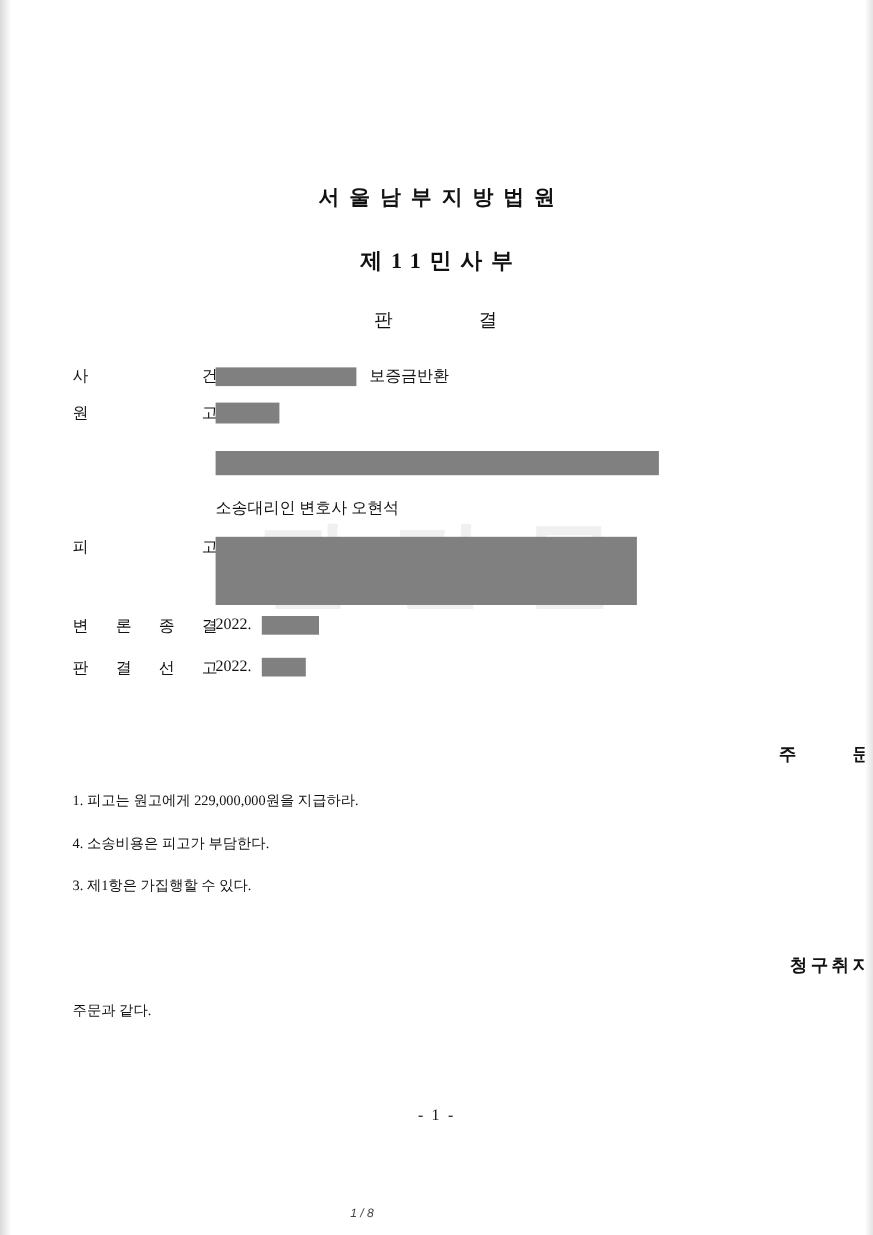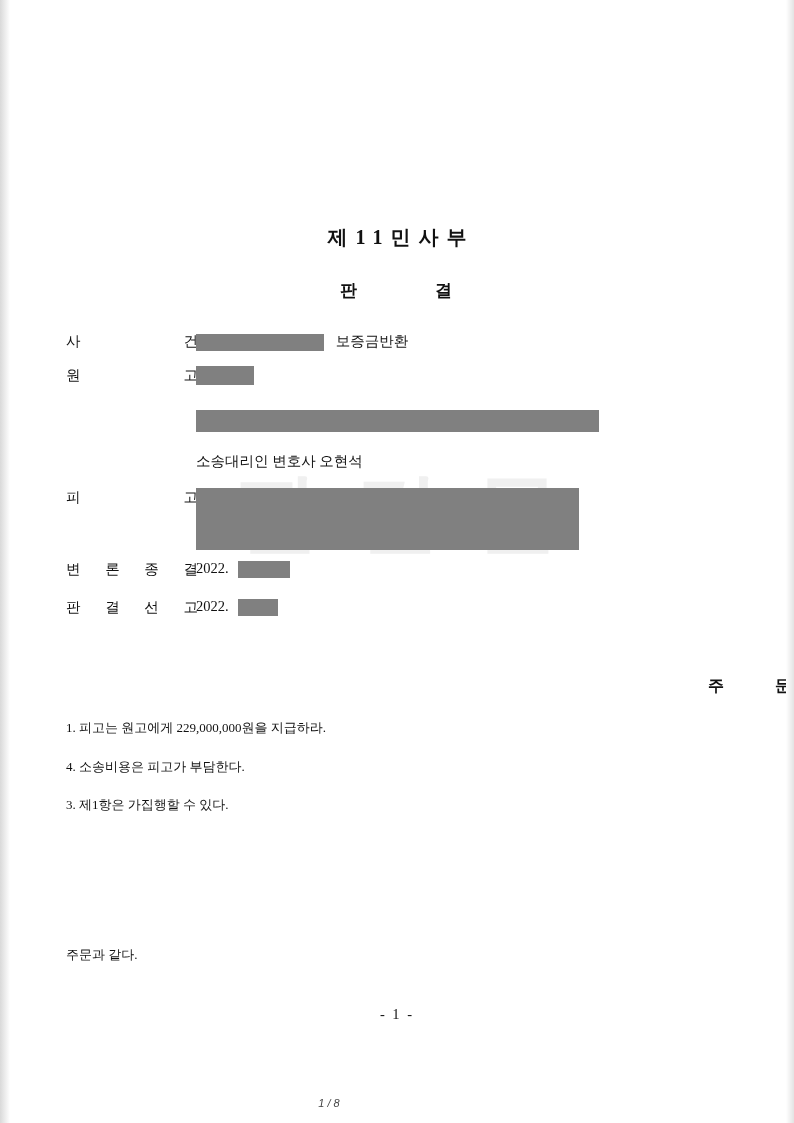--- a/index.html
+++ b/index.html
@@ -68,21 +68,21 @@
     letter-spacing: 8px;
     text-indent: 8px;
   }
   .judgment-title {
     position: absolute;
     top: 279px;
     left: 0;
     width: 794px;
     text-align: center;
     font-size: 17px;
-    font-weight: bold;
+    font-weight: normal;
     letter-spacing: 2px;
   }
   .judgment-title .sp {
     display: inline-block;
     width: 76px;
   }
 
   
   .watermark {
     position: absolute;
@@ -165,21 +165,21 @@
 
   .body-line {
     position: absolute;
     left: 66px;
     font-size: 13px;
     white-space: nowrap;
   }
   .order-1 { top: 719px; }
   .order-2 { top: 758px; }
   .order-3 { top: 796px; }
-  .claim-1 { top: 910px; margin-top: 36px; }
+  .claim-1 { top: 910px; }
 
   .page-number {
     position: absolute;
     top: 1006px;
     left: 0;
     width: 794px;
     text-align: center;
     font-size: 14.5px;
     letter-spacing: 2px;
   }
@@ -196,20 +196,21 @@
   }
 </style>
 </head>
 <body>
 
 <div class="page">
   <div class="doc">
 
     <div class="watermark">판결문</div>
 
+    <div class="court-title">서울남부지방법원</div>
     <div class="division-title">제11민사부</div>
 
     <div class="judgment-title">
       <span>판</span><span class="sp"></span><span>결</span>
     </div>
 
     <div class="info">
 
       <div class="info-row-abs row-case">
         <div class="info-label">
@@ -280,19 +281,20 @@
 
     </div>
 
     <div class="section-head head-order">
       <span>주</span><span class="sp"></span><span>문</span>
     </div>
     <div class="body-line order-1">1. 피고는 원고에게 229,000,000원을 지급하라.</div>
     <div class="body-line order-2">4. 소송비용은 피고가 부담한다.</div>
     <div class="body-line order-3">3. 제1항은 가집행할 수 있다.</div>
 
+    <div class="section-head head-claim">청구취지</div>
     <div class="body-line claim-1">주문과 같다.</div>
 
     <div class="page-number">- 1 -</div>
   </div>
 
   <div class="footer-pager">1 / 8</div>
 </div>
 
 </body></html>

